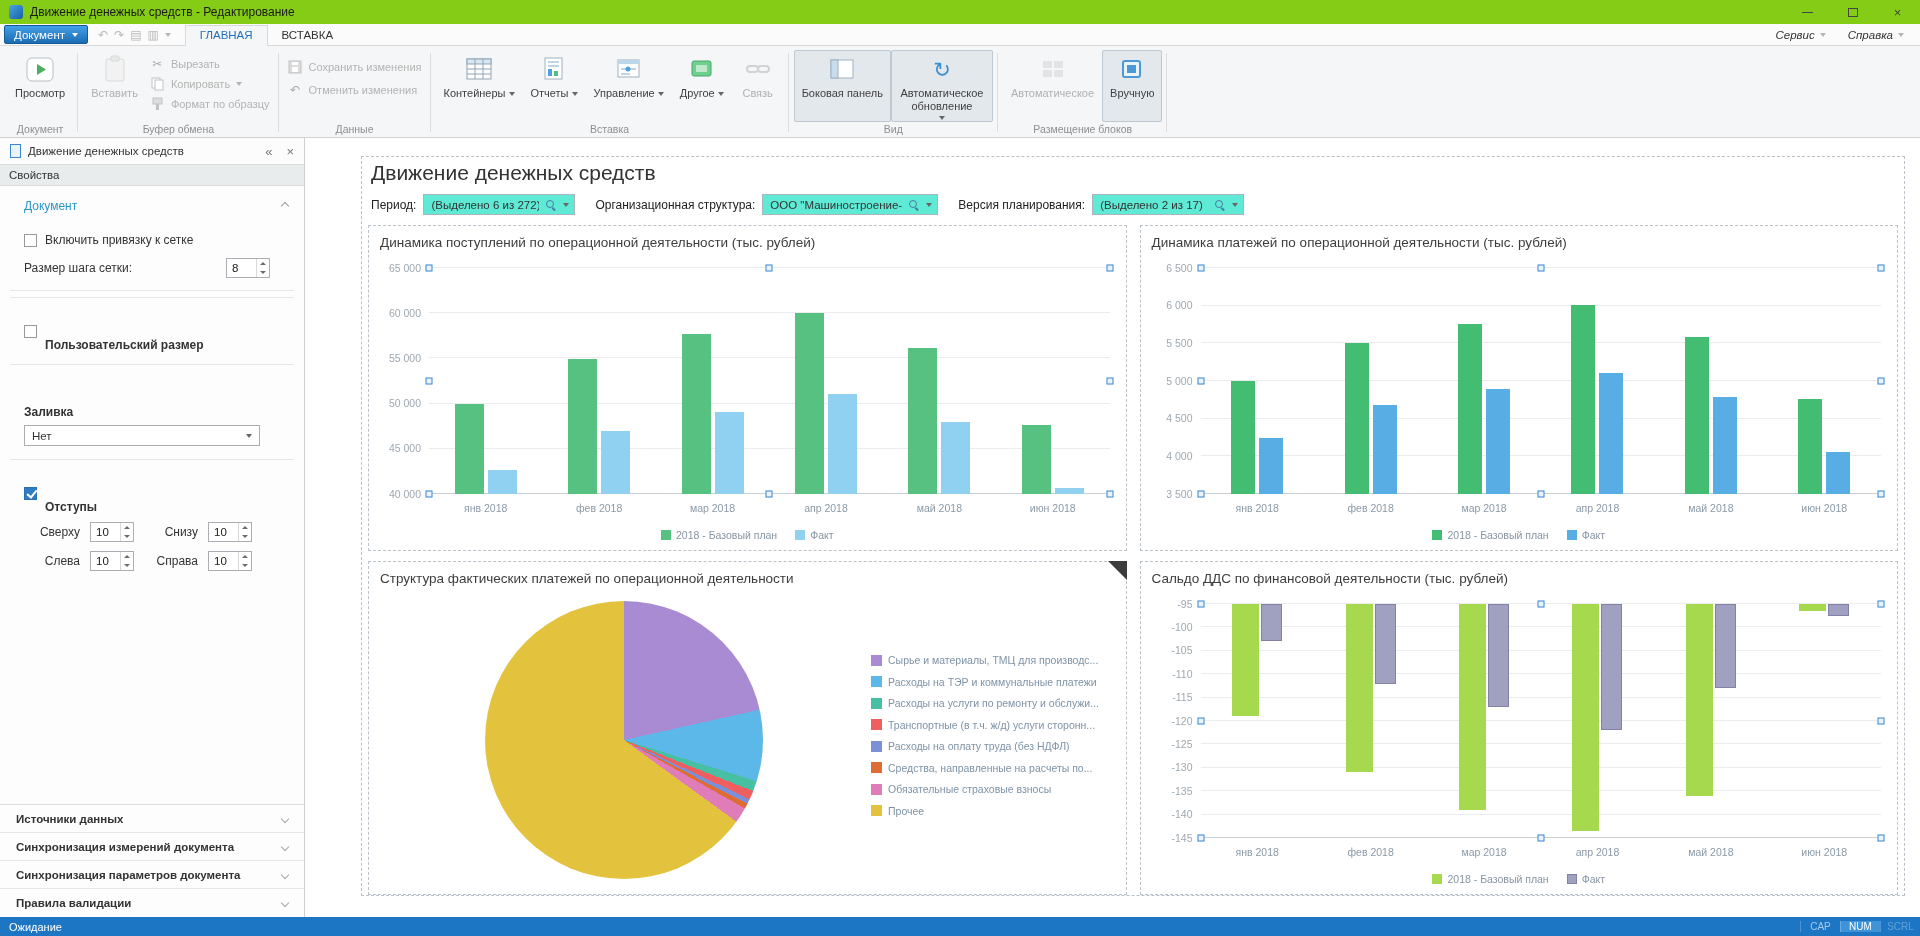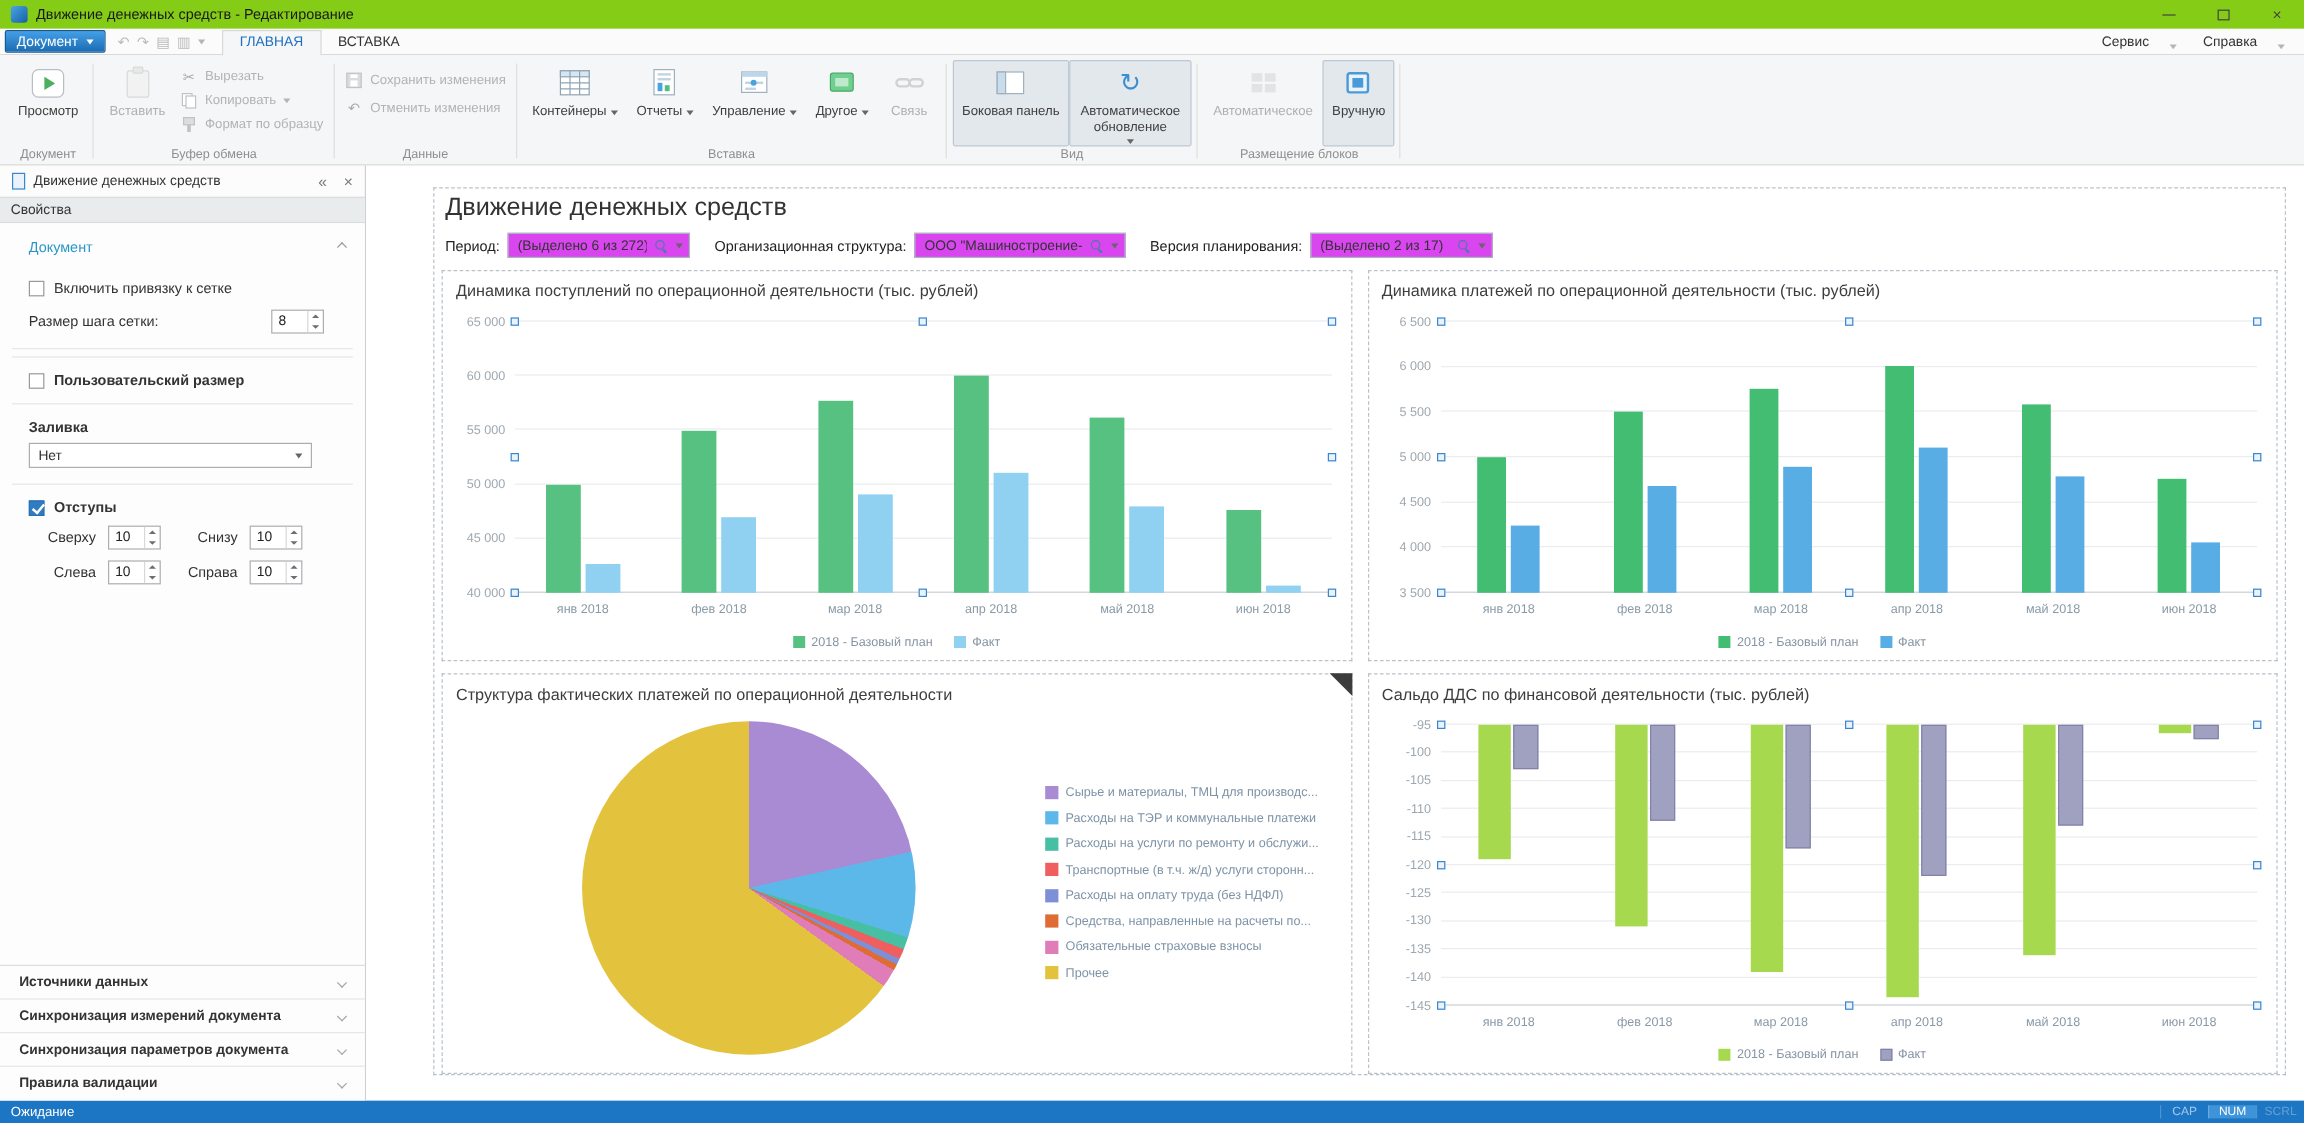--- a/index.html
+++ b/index.html
@@ -15,21 +15,21 @@
 .wc-maxbox{width:10px;height:9px;border:1px solid #444;}
 
 
 .tabrow{height:22px;display:flex;align-items:flex-end;background:#fbfbfc;border-bottom:1px solid #d9d9d9;}
 .doc-btn{height:19px;margin:0 6px 1px 4px;padding:0 9px;background:linear-gradient(#43a0e8,#1c6cb2);border:1px solid #135a98;border-radius:2px;color:#fff;font-size:11.5px;display:flex;align-items:center;gap:7px;}
 .doc-btn .caret{border-top-color:#fff;}
 .qat{display:flex;align-items:center;gap:6px;color:#b9b9b9;font-size:12px;margin:0 14px 3px 4px;}
 .tab{padding:3px 14px 4px;font-size:11.5px;color:#333;}
 .tab.active{background:#f5f6f7;border:1px solid #d9d9d9;border-bottom:none;color:#1f6fc0;margin-bottom:-1px;padding-bottom:5px;}
 .top-menus{margin-left:auto;display:flex;gap:22px;padding:0 16px 4px 0;font-size:11.5px;color:#333;}
-.top-menu{display:flex;align-items:flex-end;gap:17px;}
+.top-menu{display:flex;align-items:center;gap:5px;font-style:italic;}
 .caret{width:0;height:0;border-left:3.5px solid transparent;border-right:3.5px solid transparent;border-top:4px solid #666;display:inline-block;}
 .caret.dim{border-top-color:#b5b5b5;}
 
 
 .ribbon{height:92px;background:#f5f6f7;border-bottom:1px solid #d2d2d2;display:flex;padding:2px 0 0 2px;}
 .rgroup{position:relative;display:flex;flex-direction:column;padding:2px 5px 15px;}
 .rgroup::after{content:"";position:absolute;right:0;top:5px;bottom:5px;width:1px;background:#dedede;}
 .rgroup-label{position:absolute;left:0;right:0;bottom:2px;text-align:center;font-size:10.5px;color:#8f8f8f;white-space:nowrap;}
 .rgroup-items{display:flex;flex:1;align-items:stretch;}
 .bigbtn{display:flex;flex-direction:column;align-items:center;padding:3px 7px 0;gap:3px;font-size:11px;color:#3f3f3f;text-align:center;border:1px solid transparent;border-radius:2px;min-width:52px;}
@@ -49,21 +49,21 @@
 .sidebar{width:305px;flex:none;border-right:1px solid #cfcfcf;background:#fcfcfc;display:flex;flex-direction:column;}
 .sb-header{height:26px;display:flex;align-items:center;padding:0 10px 0 10px;gap:7px;font-size:11.5px;color:#333;}
 .sb-doc-icon{width:11px;height:14px;background:#eaf3fb;border:1px solid #3a87cf;flex:none;}
 .sb-controls{margin-left:auto;display:flex;gap:14px;color:#777;font-size:13px;}
 .sb-props{height:22px;background:#e9eced;display:flex;align-items:center;padding:0 9px;font-size:11.5px;color:#333;border-top:1px solid #dcdcdc;border-bottom:1px solid #dcdcdc;}
 .sb-body{flex:1;display:flex;flex-direction:column;background:#fdfdfd;overflow:hidden;}
 .sb-section-link{color:#2b97c9;font-size:12px;padding:13px 0 11px 24px;display:flex;align-items:center;}
 .chev-up{width:6px;height:6px;border-left:1.5px solid #9a9a9a;border-top:1.5px solid #9a9a9a;transform:rotate(45deg);margin-left:auto;margin-right:16px;}
 .chev-dn{width:6px;height:6px;border-right:1.5px solid #a5a5a5;border-bottom:1.5px solid #a5a5a5;transform:rotate(45deg);margin-left:auto;}
 .sb-row{display:flex;align-items:center;padding:9px 12px 9px 24px;font-size:12px;color:#333;gap:8px;}
-.sb-label-bold{font-weight:700;}
+.sb-label-bold{font-weight:700;margin-top:28px;}
 .cbx{width:13px;height:13px;border:1px solid #999;background:#fff;flex:none;}
 .cbx.checked{background:#2f7cc3;border-color:#2a70b2;position:relative;}
 .cbx.checked::after{content:"";position:absolute;left:3.5px;top:0.5px;width:4px;height:8px;border-right:2px solid #fff;border-bottom:2px solid #fff;transform:rotate(40deg);}
 .sep{height:1px;background:#e7e7e7;margin:3px 10px;}
 .spin{display:flex;align-items:center;height:20px;border:1px solid #abadb3;background:#fff;width:44px;font-size:11.5px;color:#222;flex:none;}
 .spin .val{flex:1;padding-left:5px;}
 .spin .arrows{width:13px;border-left:1px solid #d8d8d8;height:100%;display:flex;flex-direction:column;}
 .spin .arrows span{flex:1;display:flex;align-items:center;justify-content:center;}
 .tri-up{width:0;height:0;border-left:3px solid transparent;border-right:3px solid transparent;border-bottom:3.5px solid #6d6d6d;display:inline-block;}
 .tri-dn{width:0;height:0;border-left:3px solid transparent;border-right:3px solid transparent;border-top:3.5px solid #6d6d6d;display:inline-block;}
@@ -74,21 +74,21 @@
 .sb-accordion{margin-top:auto;border-top:1px solid #ddd;}
 .acc-item{height:28px;display:flex;align-items:center;padding:0 16px;font-size:11.5px;font-weight:700;color:#333;border-bottom:1px solid #e6e6e6;}
 
 
 .canvas{position:relative;width:1615px;background:#fff;}
 .doc-container{position:absolute;left:56px;top:18px;width:1544px;height:740px;border:1px dashed #b9c0c8;padding:4px 6px;}
 .doc-title{font-size:21px;color:#333;margin:0 0 4px 3px;height:28px;}
 .filters{display:flex;align-items:center;margin:0 0 9px 3px;font-size:12px;color:#222;height:23px;}
 .flabel{margin-right:7px;}
 .fgap{width:20px;}
-.fcombo{display:flex;align-items:center;height:21px;border:1px solid #a9b4bd;background:#d946ef;padding:0 5px 0 7px;font-size:11.5px;color:#333;gap:6px;}
+.fcombo{display:flex;align-items:center;height:21px;border:1px solid #a9b4bd;background:#5eead4;padding:0 5px 0 7px;font-size:11.5px;color:#333;gap:6px;}
 .fval{flex:1;white-space:nowrap;overflow:hidden;}
 .mag{position:relative;width:12px;height:12px;flex:none;}
 .mag::before{content:"";position:absolute;left:1px;top:1px;width:6px;height:6px;border:1.5px solid #4a7ba6;border-radius:50%;}
 .mag::after{content:"";position:absolute;left:8px;top:8px;width:4px;height:1.5px;background:#4a7ba6;transform:rotate(45deg);transform-origin:0 0;}
 .charts-grid{display:grid;grid-template-columns:1fr 1fr;grid-template-rows:326px 334px;gap:10px 13px;}
 .chart-panel{position:relative;border:1px dashed #bac1c9;background:#fff;}
 .chart-title{position:absolute;top:9px;left:11px;font-size:13.5px;color:#3d3d3d;white-space:nowrap;}
 .plot{position:absolute;left:60px;right:16px;top:42px;bottom:56px;}
 .gridline{position:absolute;left:0;right:0;height:1px;background:#eaecee;}
 .gridline.axis{background:#c9cfd5;}

